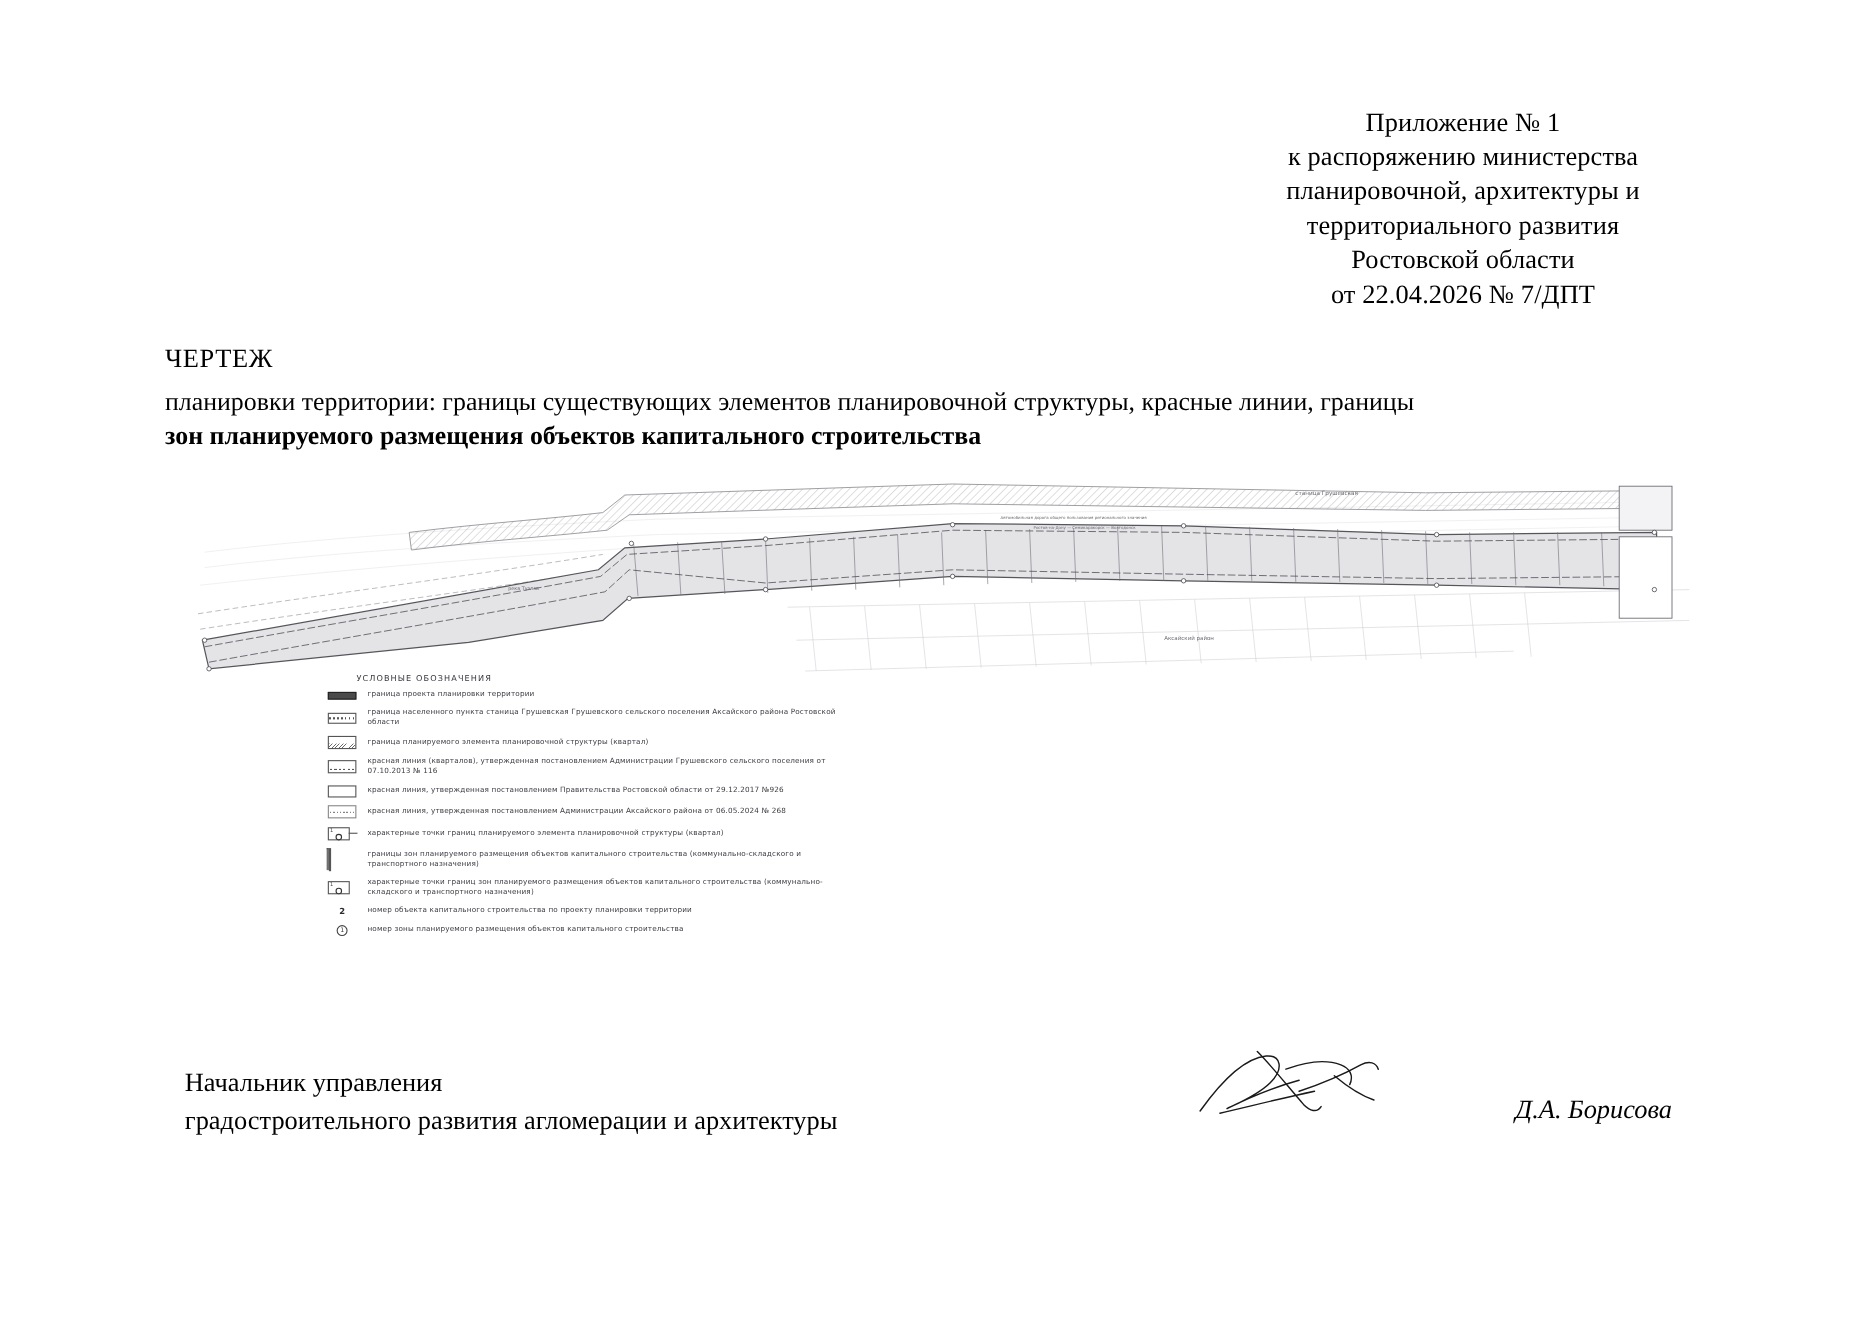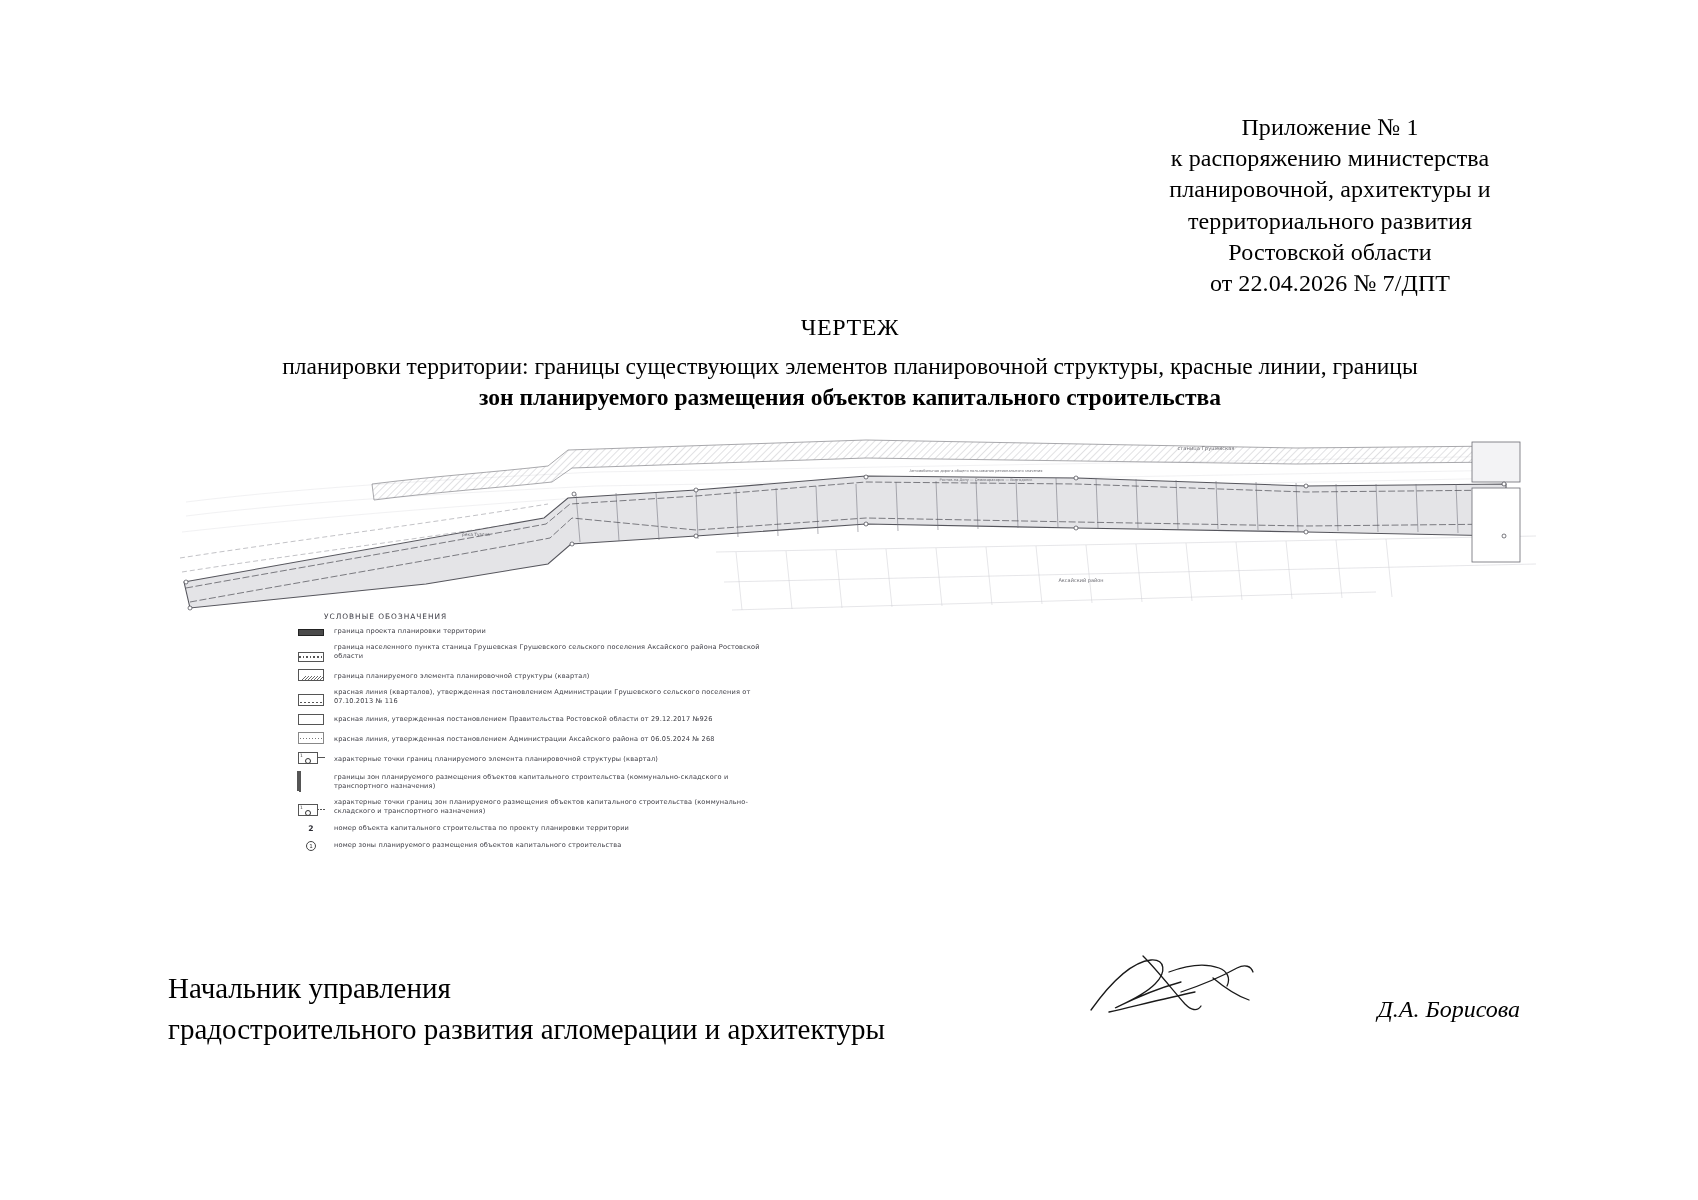--- a/index.html
+++ b/index.html
@@ -14,37 +14,37 @@
     position: relative;
     font-family: "Liberation Serif", "DejaVu Serif", serif;
     color: #000000;
     overflow: hidden;
   }
 
   
   .appendix-ref {
     position: absolute;
     left: 1050px;
-    top: 112px;
+    top: 97px;
     width: 560px;
     text-align: center;
     font-size: 24px;
     line-height: 1.30;
     letter-spacing: 0.1px;
     font-family: Liberation Serif, serif;
   }
   .appendix-ref div { white-space: nowrap; }
 
   
   .doc-title-wrap {
     position: absolute;
     left: 150px;
     top: 314px;
     width: 1400px;
-    text-align: center;
+    text-align: left;
   }
   .doc-title-main {
     font-size: 24px;
     letter-spacing: 0.6px;
     margin-bottom: 10px;
   }
   .doc-title-sub {
     font-size: 23.5px;
     line-height: 1.33;
   }
@@ -72,21 +72,21 @@
   }
   .legend-title {
     font-size: 7.4px;
     letter-spacing: 1.0px;
     margin-left: 28px;
     margin-bottom: 6px;
     color: #3a3a42;
   }
   .legend-row {
     display: flex;
-    align-items: flex-end;
+    align-items: center;
     margin-bottom: 6.5px;
   }
   .legend-sym {
     width: 30px;
     min-width: 30px;
     margin-right: 8px;
     display: flex;
     align-items: center;
     justify-content: center;
     padding-top: 1px;
@@ -233,21 +233,21 @@
     text-align: center;
     color: #333;
     box-sizing: border-box;
   }
 
   
   .sign-block {
     position: absolute;
     left: 168px;
     top: 968px;
-    font-size: 29px;
+    font-size: 24px;
     line-height: 1.42;
   }
   .sign-block div { white-space: nowrap; }
 
   .sign-name {
     position: absolute;
     right: 178px;
     top: 996px;
     font-size: 24px;
     white-space: nowrap;

